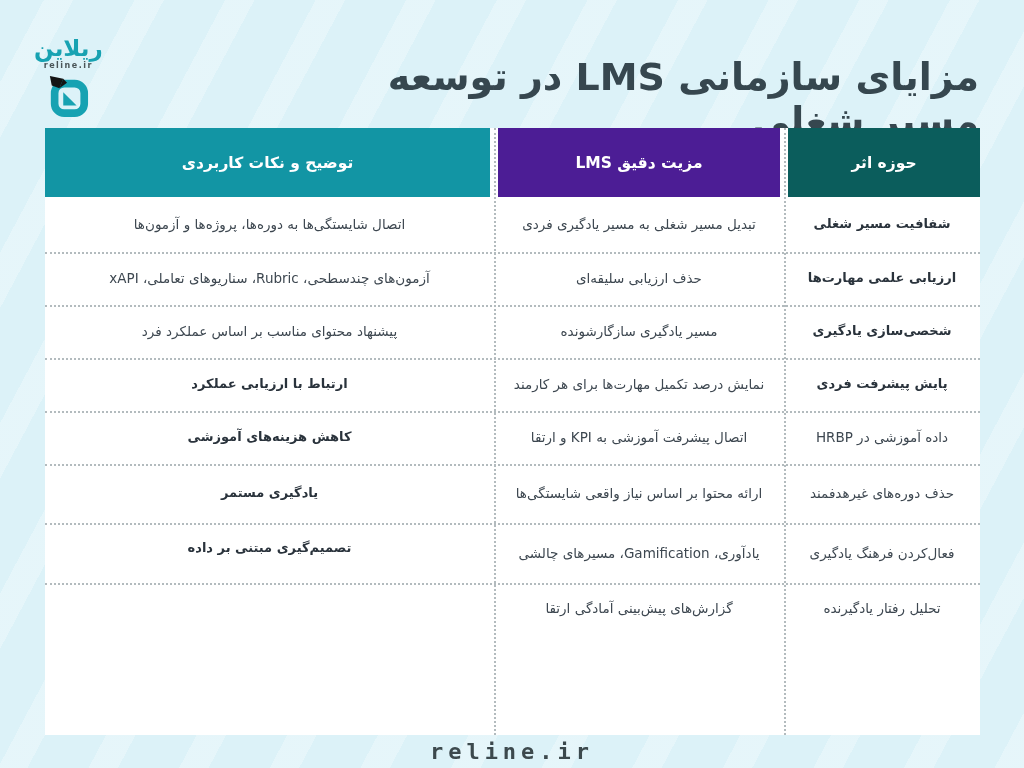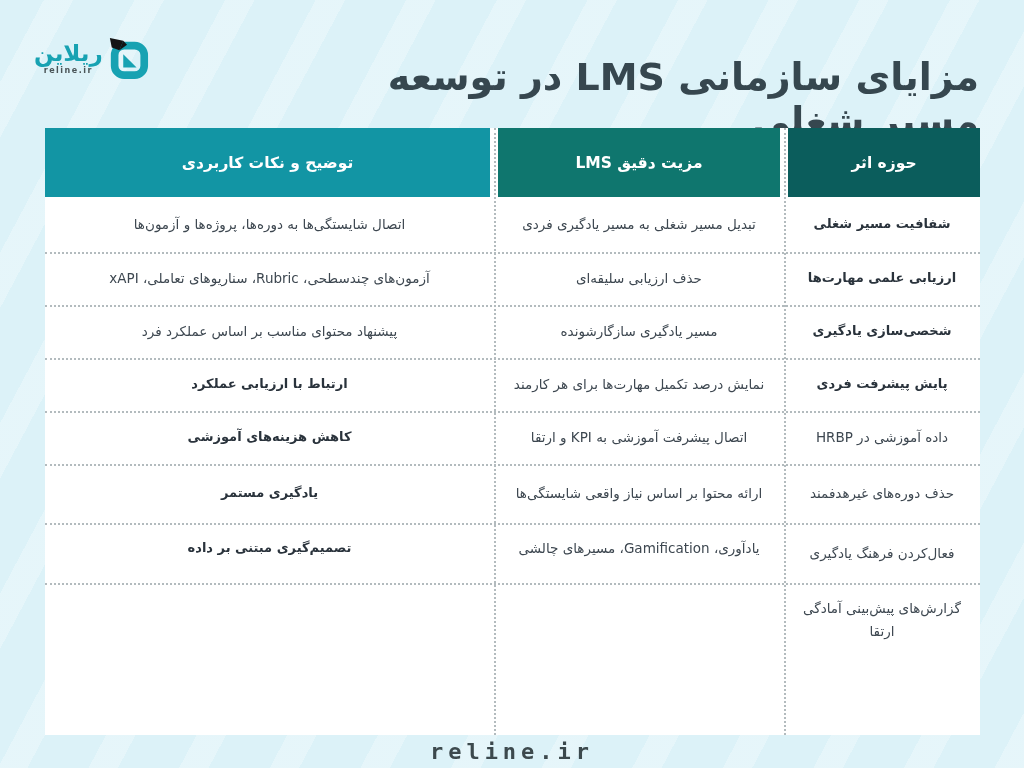--- a/index.html
+++ b/index.html
@@ -14,21 +14,21 @@
       repeating-linear-gradient(-62deg,
         rgba(255,255,255,0.28) 0px, rgba(255,255,255,0.28) 26px,
         rgba(255,255,255,0) 26px, rgba(255,255,255,0) 80px),
       #dcf2f8;
     direction:rtl;
   }
 
   
   .logo {
     position:absolute; left:34px; top:36px;
-    display:flex; flex-direction:row; align-items:center; gap:4px;
+    display:flex; flex-direction:column; align-items:center; gap:4px;
     direction:ltr;
   }
   .logo-text { display:flex; flex-direction:column; align-items:center; }
   .logo-wordmark {
     color:#17a2b2; font-size:23px; font-weight:bold; line-height:1.05;
     direction:rtl;
   }
   .logo-domain {
     color:#4a5558; font-size:8px; letter-spacing:1.5px; font-weight:bold;
     margin-top:1px;
@@ -53,21 +53,21 @@
     display:grid; width:100%; height:100%;
     direction:rtl;
     grid-template-columns:196px 290px 1fr;
     grid-template-rows:69px 55px 53px 53px 53px 53px 59px 60px 1fr;
   }
   .hdr {
     display:flex; align-items:center; justify-content:center;
     color:#ffffff; font-weight:bold; font-size:15.5px;
   }
   .hdr-area { background:#0b5d5c; margin-left:4px; }
-  .hdr-adv  { background:#0f766e; margin-left:4px; margin-right:4px; }
+  .hdr-adv  { background:#4c1d95; margin-left:4px; margin-right:4px; }
   .hdr-note { background:#1295a4; margin-right:4px; }
 
   .cell {
     display:flex; align-items:center; justify-content:center;
     text-align:center; padding:4px 14px;
     font-size:13.5px; color:#3d4750; direction:rtl; line-height:1.7;
   }
   .cell-area { font-weight:bold; font-size:13px; color:#2a333c; }
   
   .table-grid > .cell:nth-last-child(-n+3) {
@@ -157,19 +157,20 @@
 
   <div class="cell cell-area">کاهش هزینه‌های آموزشی</div>
   <div class="cell cell-adv">حذف دوره‌های غیرهدفمند</div>
   <div class="cell cell-note">ارائه محتوا بر اساس نیاز واقعی شایستگی‌ها</div>
 
   <div class="cell cell-area">یادگیری مستمر</div>
   <div class="cell cell-adv">فعال‌کردن فرهنگ یادگیری</div>
   <div class="cell cell-note">یادآوری، Gamification، مسیرهای چالشی</div>
 
   <div class="cell cell-area">تصمیم‌گیری مبتنی بر داده</div>
+  <div class="cell cell-adv">تحلیل رفتار یادگیرنده</div>
   <div class="cell cell-note">گزارش‌های پیش‌بینی آمادگی ارتقا</div>
 </div>
   </div>
 
   <div class="footer">reline.ir</div>
 
 </div>
 
 </body></html>

